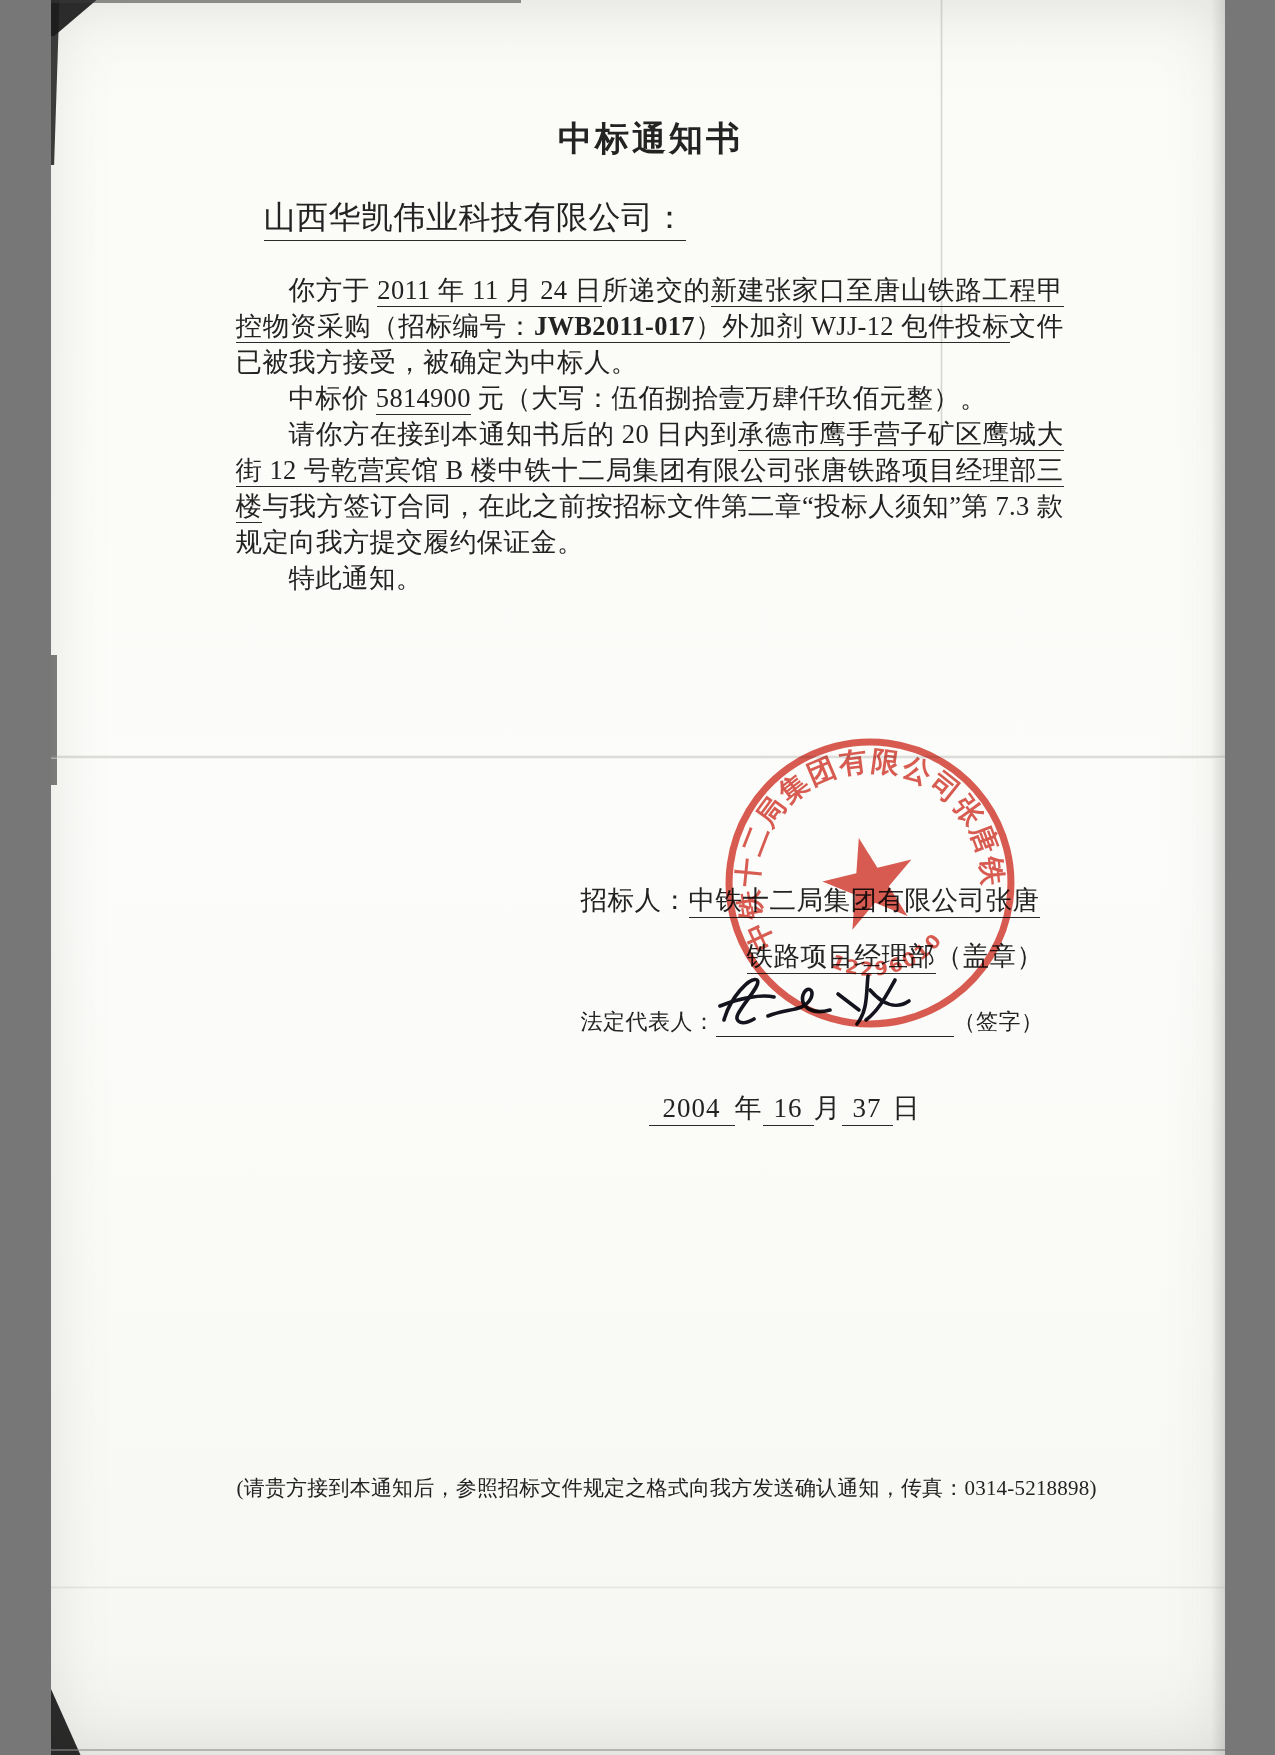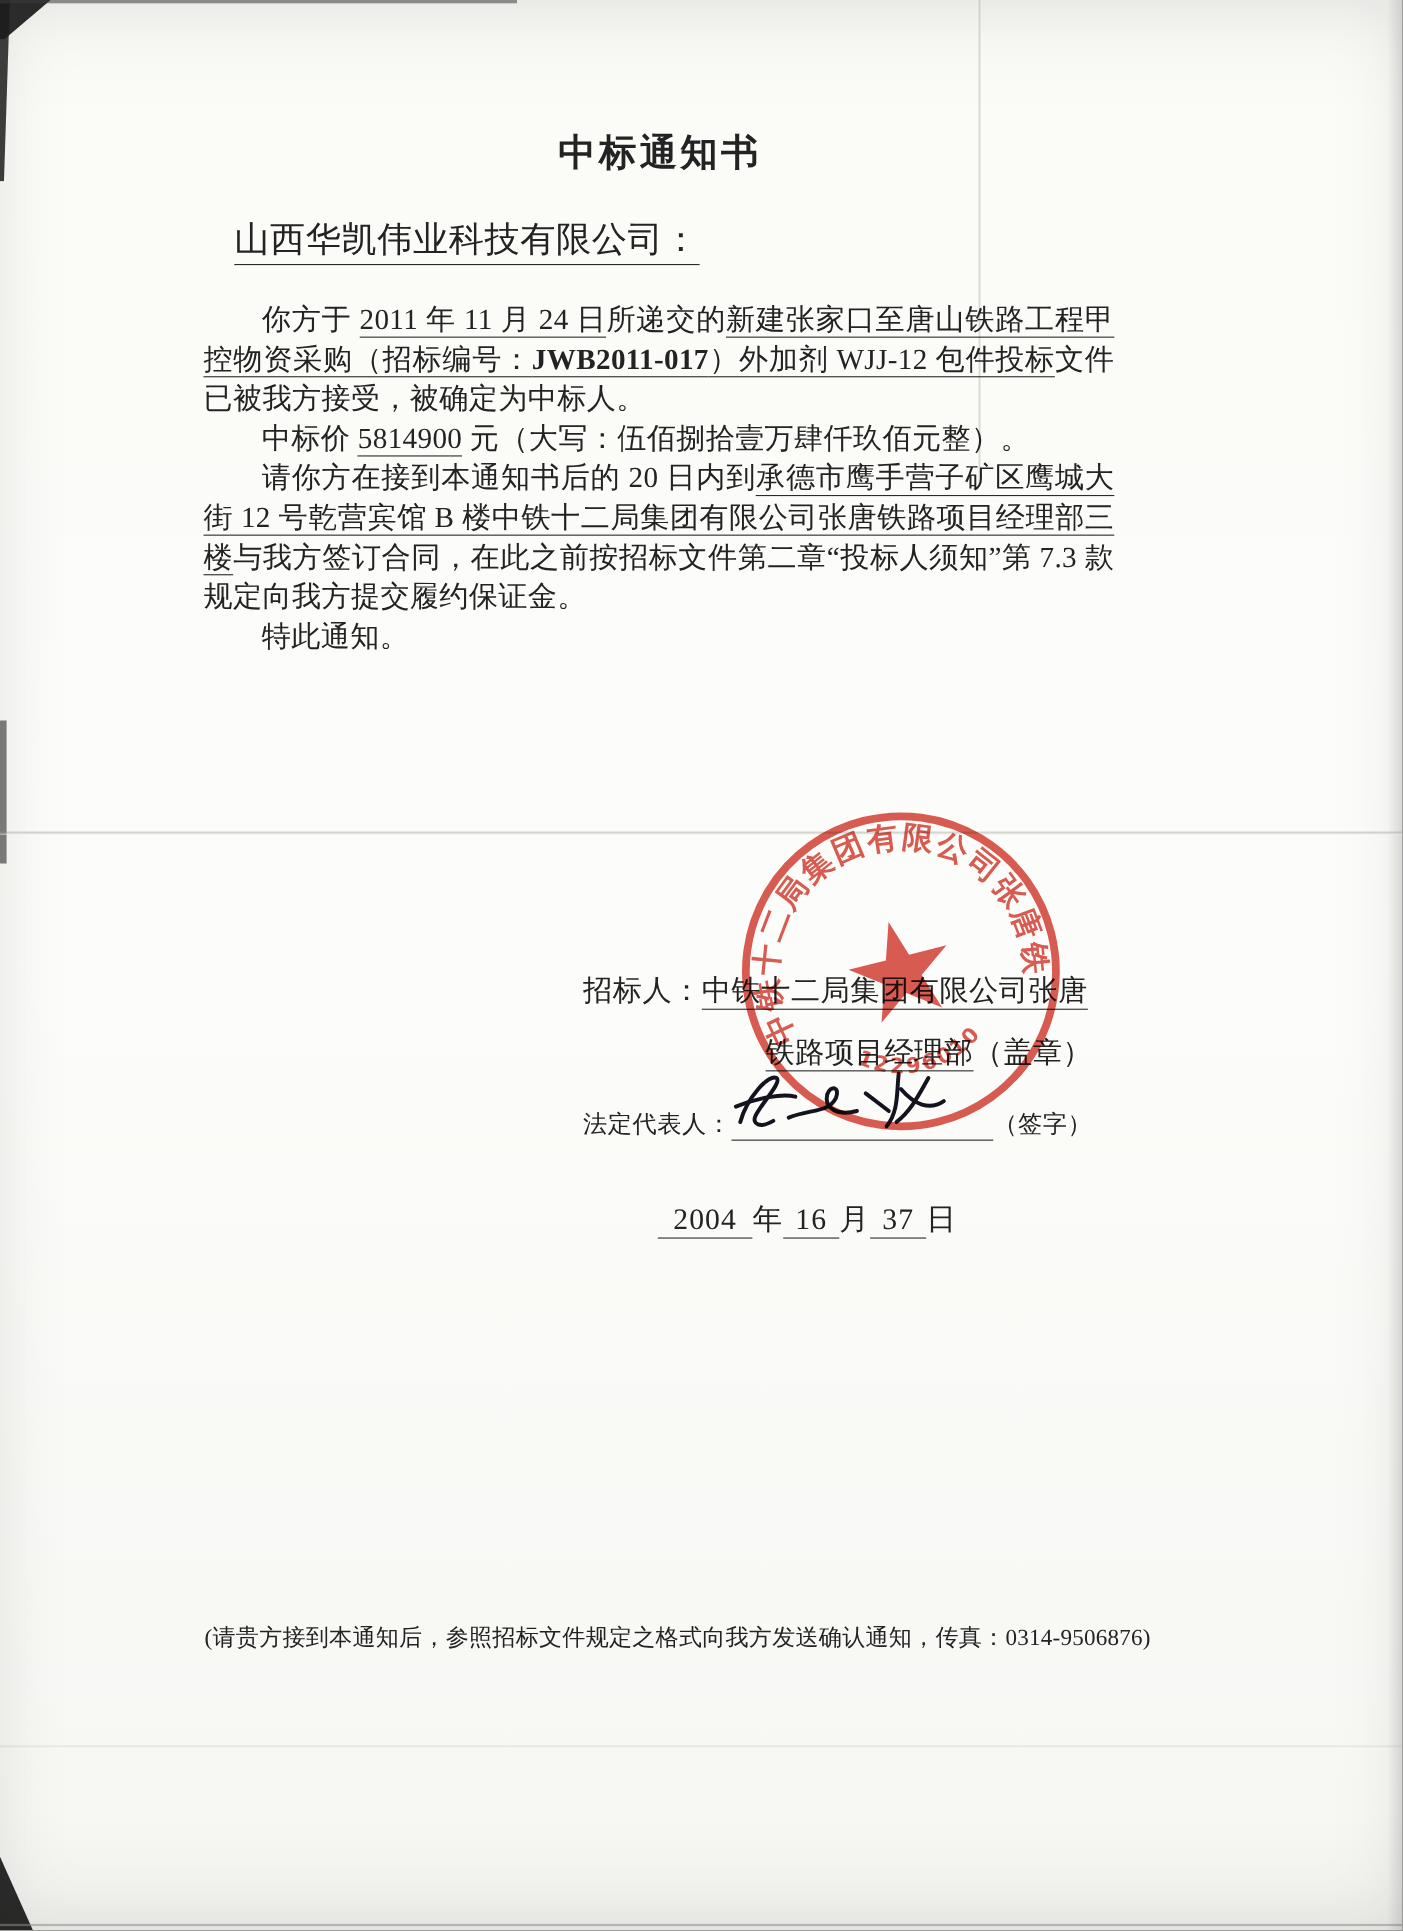--- a/index.html
+++ b/index.html
@@ -1,18 +1,18 @@
 <!DOCTYPE html>
 <html><head>
 <meta charset="utf-8">
 <style>
   html,body{margin:0;padding:0;background:#777;}
   .page{
     position:relative;
-    width:1275px;height:1755px;
+    width:1174px;height:1755px;
     margin:0 auto;
     background:
       linear-gradient(180deg,#f6f6f3 0%,#fbfbf8 6%,#fcfcfa 50%,#f7f7f4 94%,#efefec 100%);
     overflow:hidden;
     font-family:"Liberation Serif","DejaVu Serif",serif;
     color:#232323;
     box-shadow:inset 0 0 60px rgba(120,120,115,.18);
   }
   
   .artifact{position:absolute;pointer-events:none;}
@@ -131,15 +131,15 @@
       <text font-size="28" font-weight="bold" fill="#d6453a" letter-spacing="2" font-family="Liberation Serif, DejaVu Serif, serif">
         <textPath href="#ringPath" startOffset="6">中铁十二局集团有限公司张唐铁路项目经理部</textPath>
       </text>
       <text font-size="19" font-weight="bold" fill="#d6453a" letter-spacing="2.5" font-family="DejaVu Sans, sans-serif">
         <textPath href="#serialPath" startOffset="4">12296010246</textPath>
       </text>
       <polygon fill="#d6453a" points="150,104 160.8,137.2 195.6,137.2 167.4,157.7 178.2,190.8 150,170.3 121.8,190.8 132.6,157.7 104.4,137.2 139.2,137.2"></polygon>
     </svg>
   </div>
 
-  <div class="footer-note">(请贵方接到本通知后，参照招标文件规定之格式向我方发送确认通知，传真：0314-9506876)</div>
+  <div class="footer-note">(请贵方接到本通知后，参照招标文件规定之格式向我方发送确认通知，传真：0314-5218898)</div>
 
 </div>
 
 </body></html>

